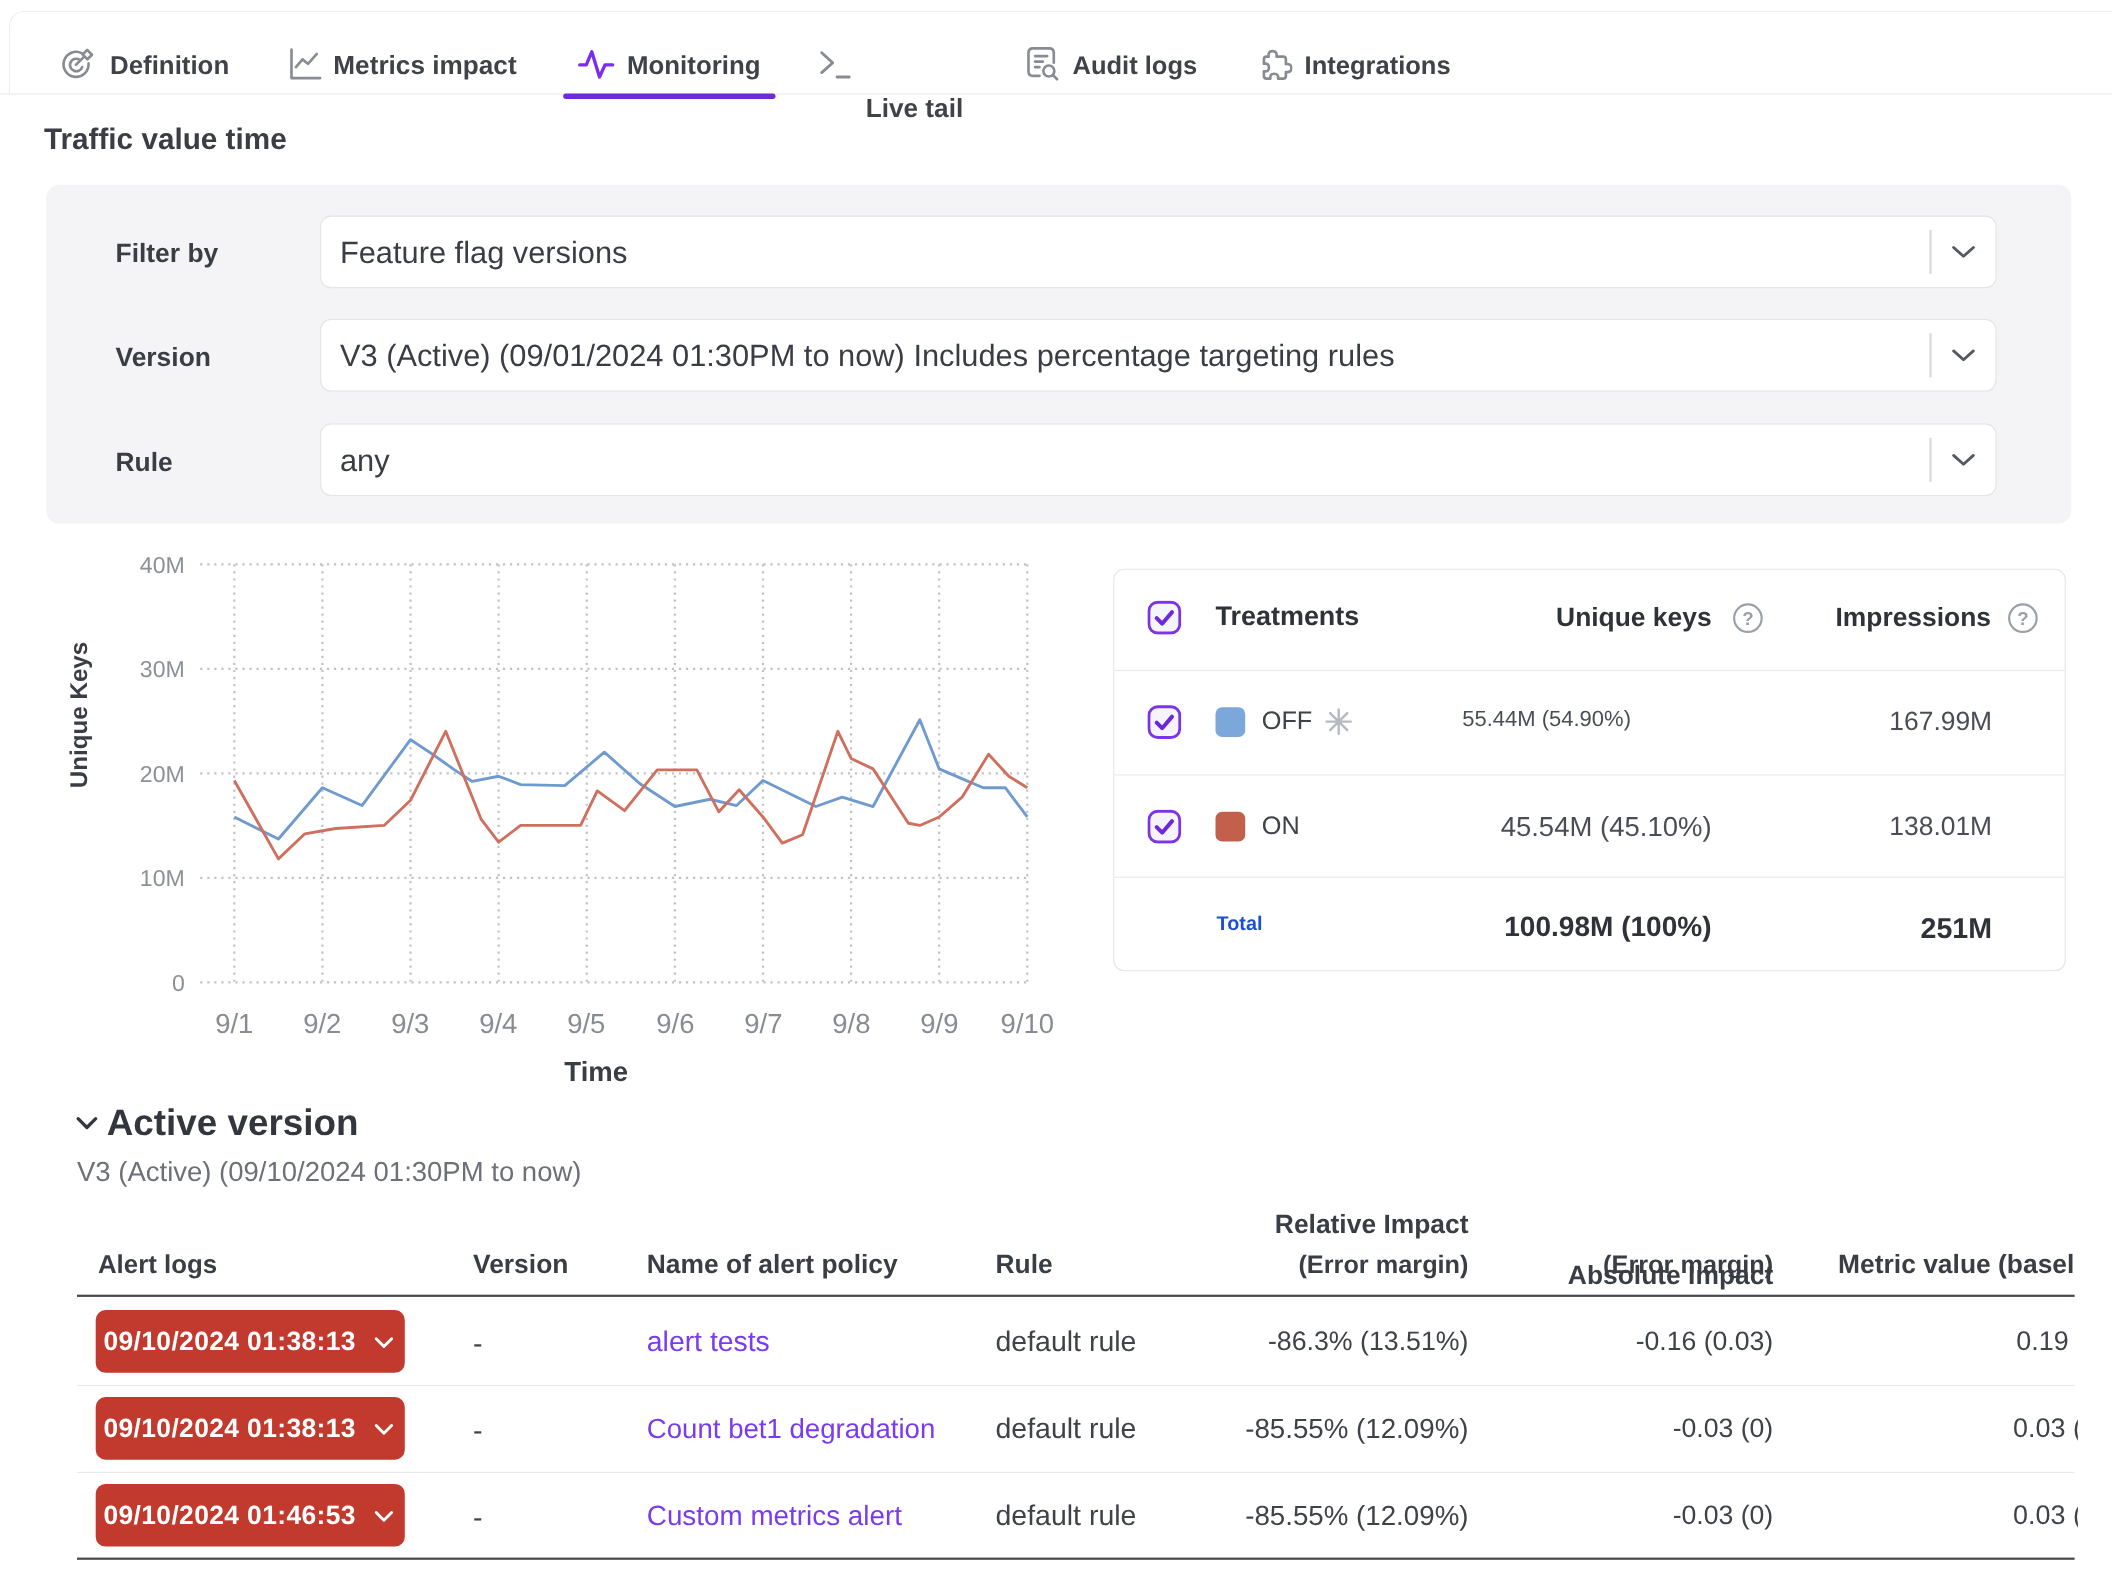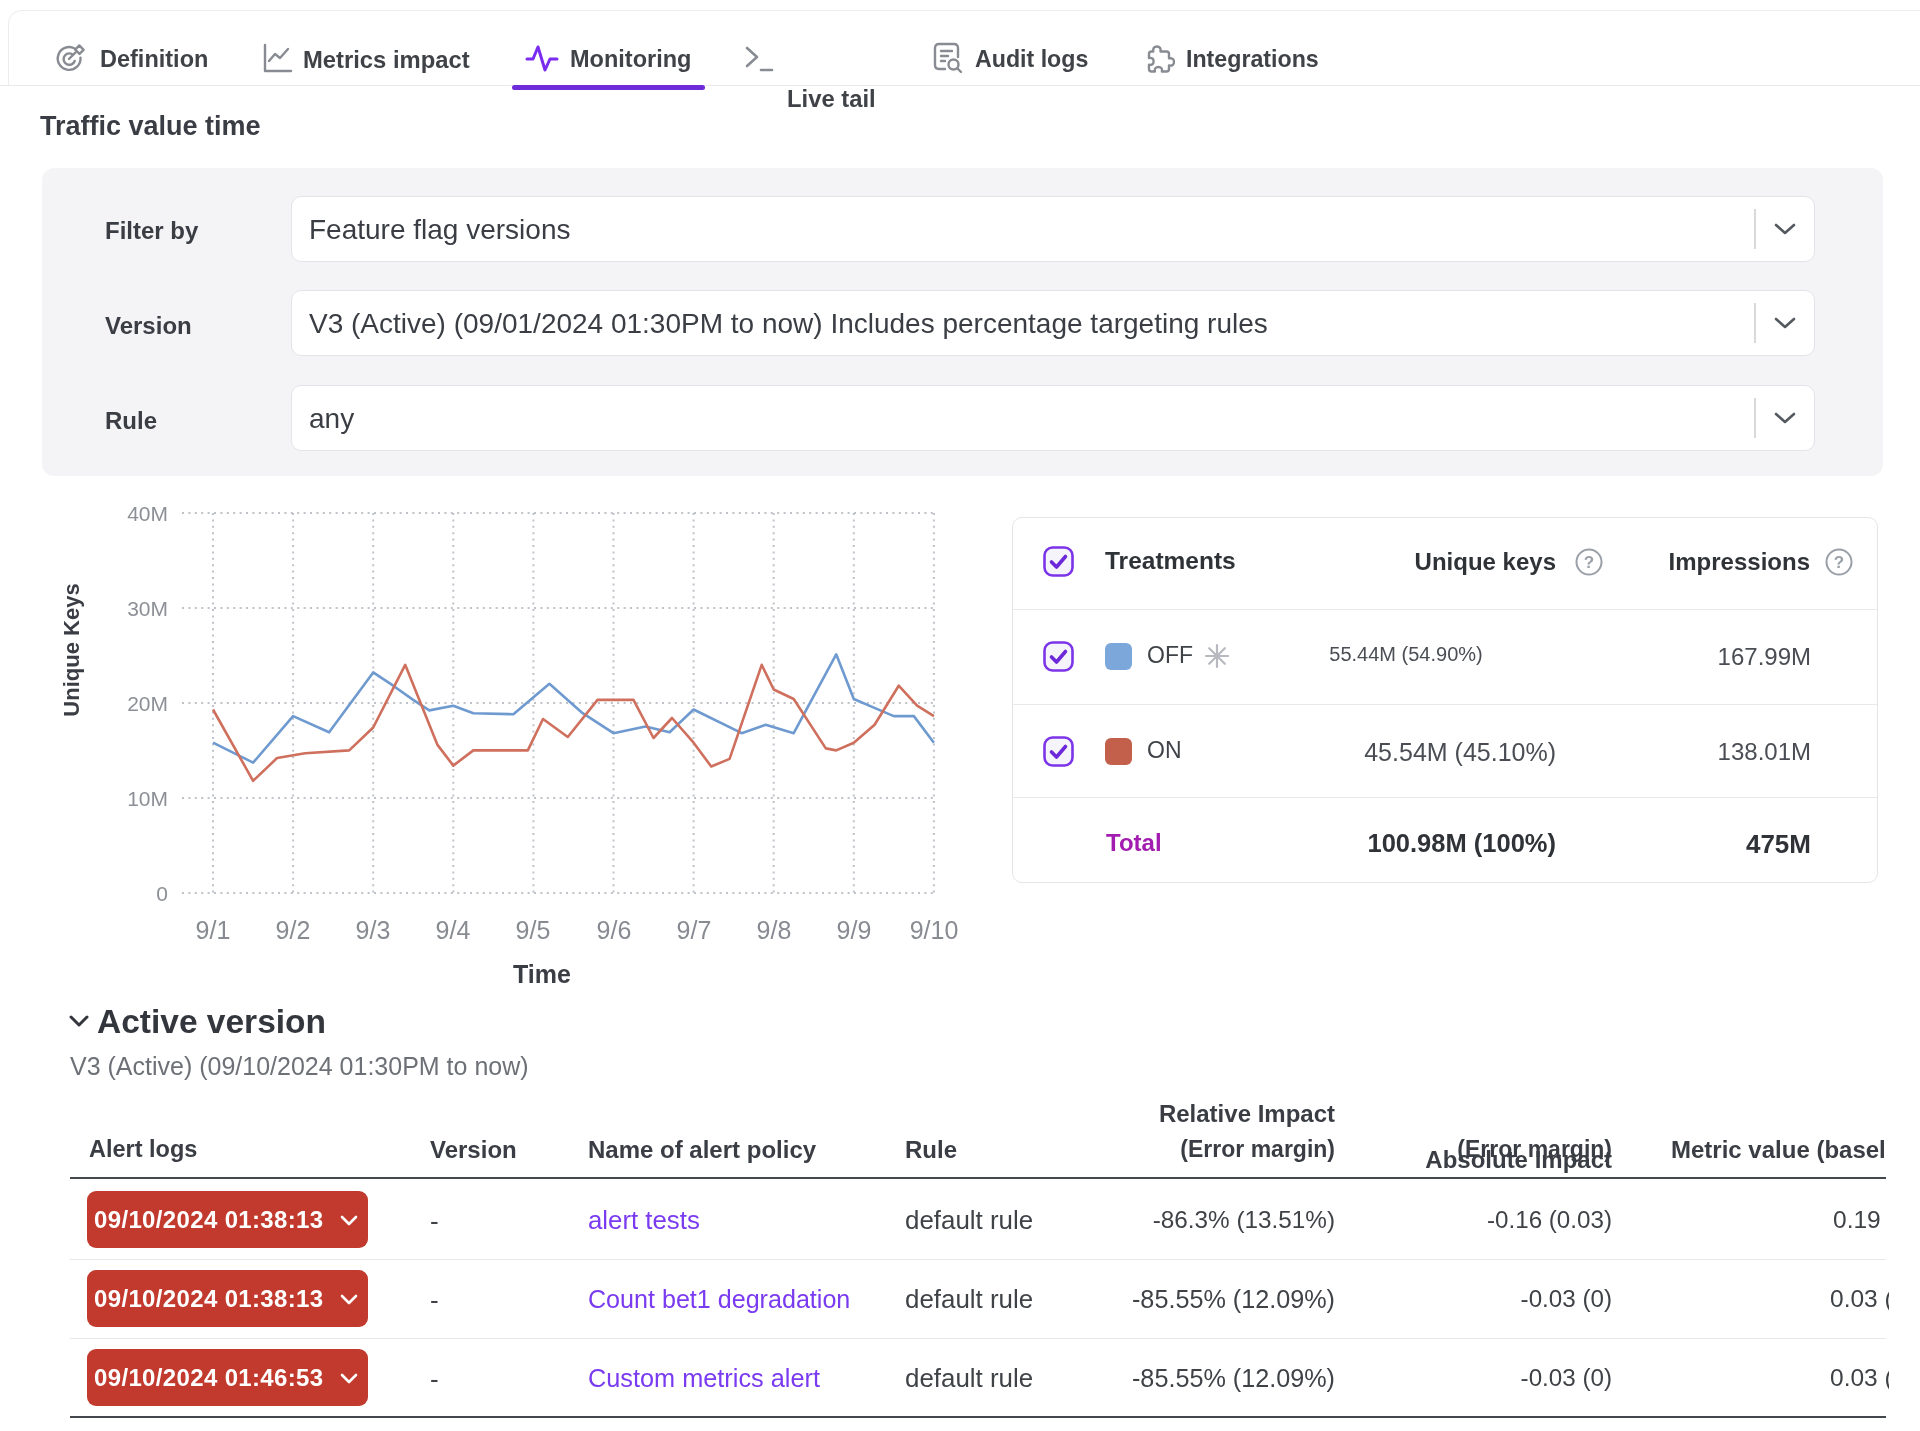--- a/index.html
+++ b/index.html
@@ -175,23 +175,23 @@
       <path d="M14 3 L14 25 M3 14 L25 14 M6.2 6.2 L21.8 21.8 M21.8 6.2 L6.2 21.8"></path>
     </svg>
   <div class="abs" style="left:1256px; top:643px; width:300px; font-size:20px; color:#4a4e54; text-align:center;">55.44M (54.90%)</div>
   <div class="abs" style="left:1511px; top:643px; width:300px; font-size:24px; color:#4a4e54; text-align:right;">167.99M</div>
 
   <div class="abs" style="left:1105px; top:738px; width:27px; height:27px; background:#c2604c; border-radius:6px;"></div>
   <div class="abs" style="left:1147px; top:737px; font-size:23px; color:#3f4247;">ON</div>
   <div class="abs" style="left:1256px; top:738px; width:300px; font-size:25px; color:#4a4e54; text-align:right;">45.54M (45.10%)</div>
   <div class="abs" style="left:1511px; top:738px; width:300px; font-size:24px; color:#4a4e54; text-align:right;">138.01M</div>
 
-  <div class="abs" style="left:1106px; top:829px; font-size:24px; font-weight:bold; color:#a21caf;">Total</div>
+  <div class="abs" style="left:1106px; top:829px; font-size:18px; font-weight:bold; color:#1d4ed8;">Total</div>
   <div class="abs" style="left:1256px; top:829px; width:300px; font-size:25.5px; font-weight:bold; color:#2f3338; text-align:right;">100.98M (100%)</div>
-  <div class="abs" style="left:1511px; top:829px; width:300px; font-size:26px; font-weight:bold; color:#2f3338; text-align:right;">475M</div>
+  <div class="abs" style="left:1511px; top:829px; width:300px; font-size:26px; font-weight:bold; color:#2f3338; text-align:right;">251M</div>
 </div>
 
 <div id="active">
   <svg class="abs" style="left:66px; top:1011px;" width="26" height="20" viewBox="0 0 26 20" fill="none" stroke="#33373d" stroke-width="3" stroke-linecap="round" stroke-linejoin="round">
       <path d="M5 6 L13 14 L21 6"></path>
     </svg>
   <div class="abs" style="left:97px; top:1003px; font-size:33.5px; font-weight:bold; color:#33373d;">Active version</div>
   <div class="abs" style="left:70px; top:1052px; font-size:25px; color:#6d7177;">V3 (Active) (09/10/2024 01:30PM to now)</div>
 
   <div class="abs" style="left:89px;  top:1136px; font-size:23.5px; font-weight:bold; color:#3a3e44;">Alert logs</div>

